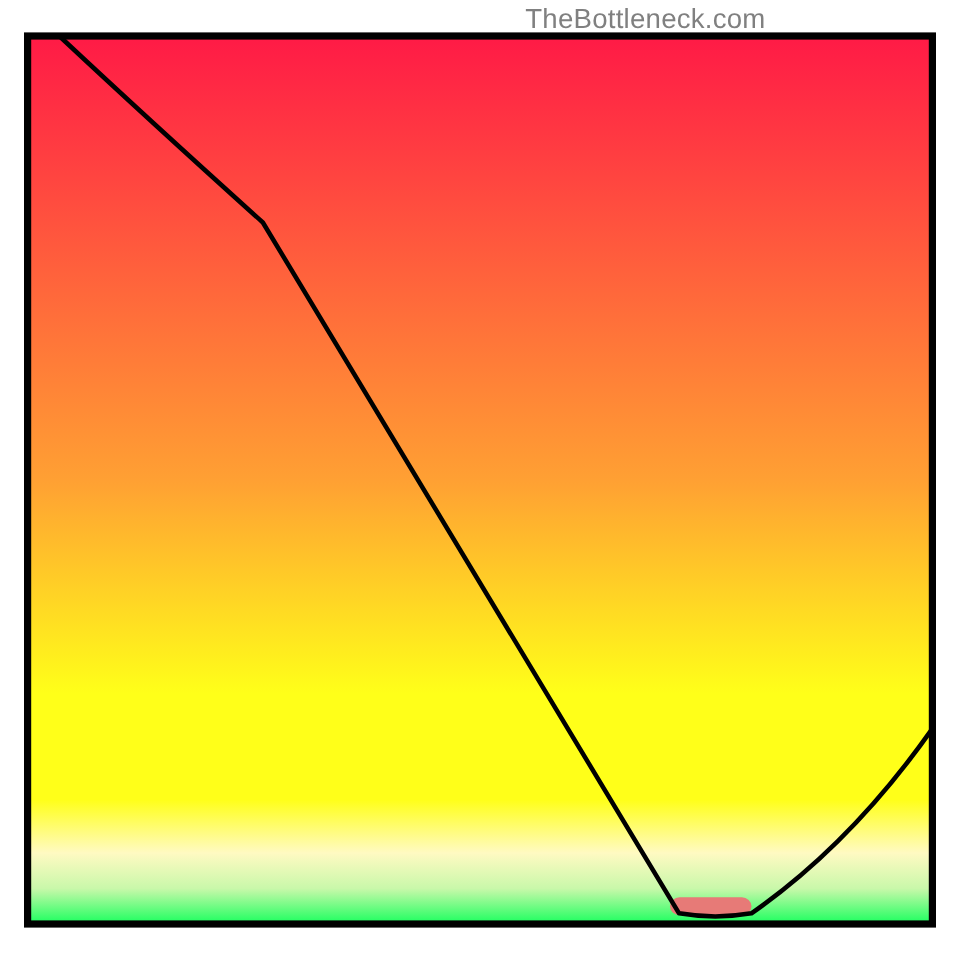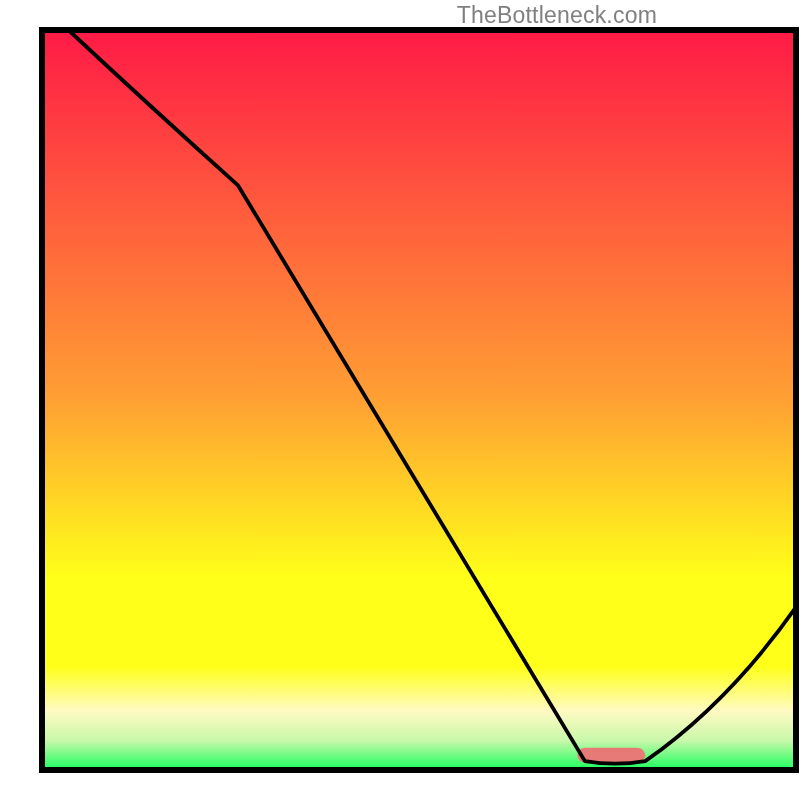--- a/index.html
+++ b/index.html
@@ -8,21 +8,20 @@
     width: 800px;
     height: 800px;
     overflow: hidden;
     background: #fff;
     font-family: Arial, Helvetica, sans-serif;
   }
   .frame {
     position: relative;
     width: 652px;
     height: 800px;
-    margin-left: 19px;
   }
   .attribution {
     position: absolute;
     top: 2px;
     right: 14px;
     color: #808080;
     font-size: 23px;
     font-weight: 400;
     letter-spacing: 0.2px;
   }

